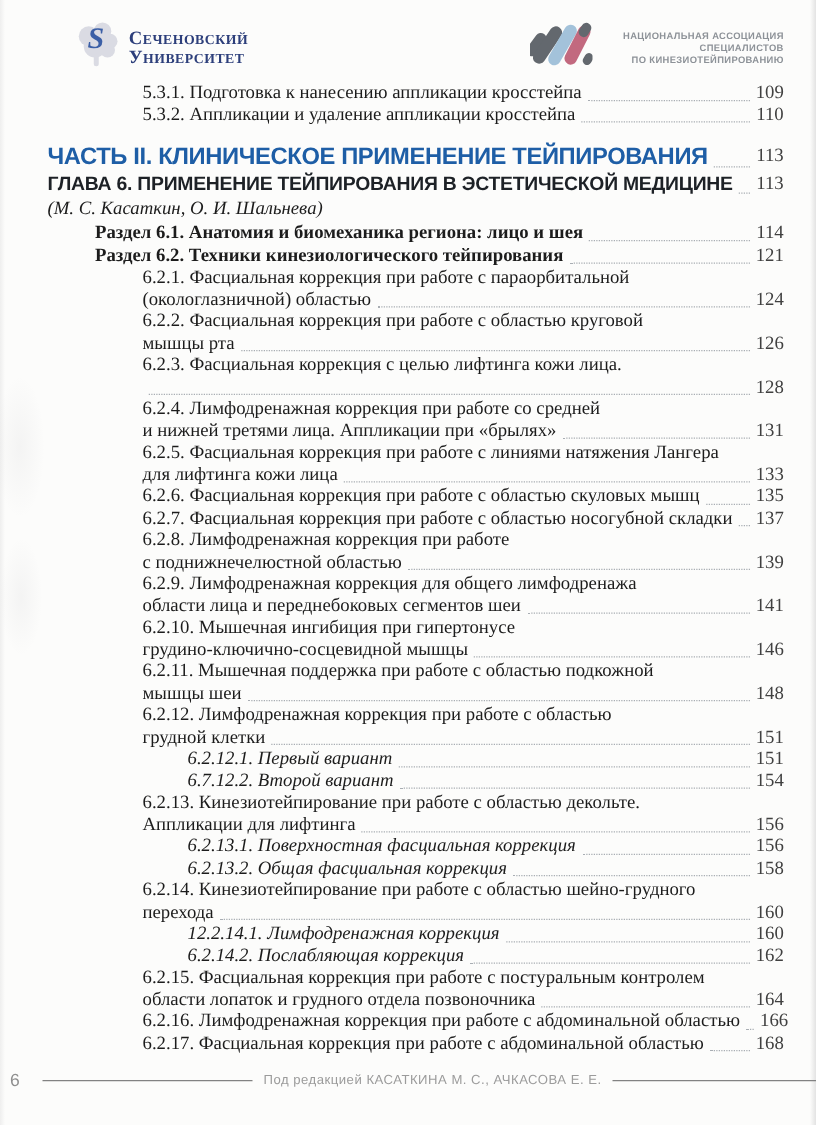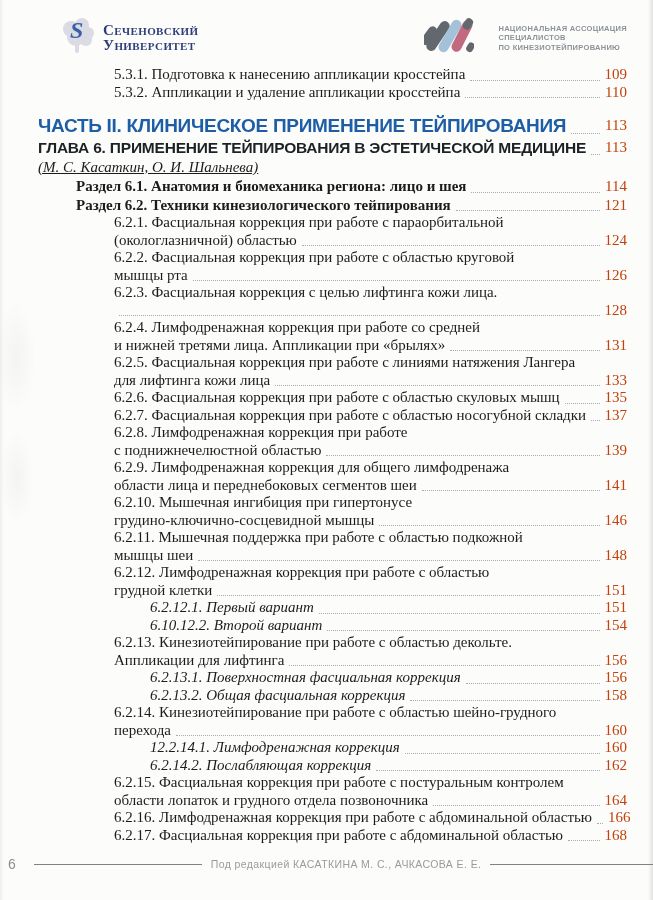--- a/index.html
+++ b/index.html
@@ -10,51 +10,51 @@
   }
   .page { position:absolute; inset:0; padding:14px 26px 0 38px; box-sizing:border-box; }
 
   
   .top { display:flex; justify-content:space-between; align-items:flex-start; height:46px; }
   .uni { display:flex; gap:7px; align-items:center; margin-left:22px; margin-top:2px; }
   .uni-text {
     font-family:"Liberation Serif", serif; font-variant:small-caps; font-weight:600;
     color:var(--university-text,#2d3f7b); font-size:15px; line-height:15px; letter-spacing:0.4px;
   }
-  .assoc { display:flex; gap:24px; align-items:center; margin-right:0px; margin-top:2px; }
+  .assoc { display:flex; gap:24px; align-items:center; margin-right:0px; margin-top:2px;text-align:right; }
   .assoc-text {
     font-family:"Liberation Sans", sans-serif; font-weight:600;
     font-size:7.5px; line-height:9.5px; color:#8d9298; letter-spacing:0.3px;
   }
   .tree-crown { fill:#dadbe3; }
   .tree-s { fill:var(--logo-s,#3b5fa6); font:italic 700 24px "Liberation Serif", serif; }
   .tape-dark { fill:var(--tape-dark,#63686e); }
   .tape-blue { fill:var(--tape-blue,#a3c2da); }
   .tape-pink { fill:var(--tape-pink,#c2697f); }
 
   
   .toc { margin-top:6px; }
   .entry .line { font-size:15px; line-height:17.5px; }
   .row { display:flex; align-items:flex-end; }
   .txt { white-space:nowrap; }
   .leader { flex:1 1 auto; min-width:6px; border-bottom:1.6px dotted #a8adb3; margin:0 5px 3px 5px; }
   .pg { font-family:"Liberation Serif", serif; font-size:15px; font-weight:400; font-style:normal;
-        color:#c2410c; letter-spacing:0; }
+        color:#404040; letter-spacing:0; }
 
   .lv-item    { padding-left:76px; }
   .lv-subitem { padding-left:112px; font-style:italic; }
   .lv-section { padding-left:38px; font-weight:700; }
   .lv-section .line { line-height:18.5px; }
   .lv-part { margin-top:13px; font-family:"Liberation Sans", sans-serif; font-weight:700;
              color:var(--part-heading,#1e5ea6); }
   .lv-part .line { font-size:19px; line-height:23px; letter-spacing:-0.3px; }
   .lv-chapter { font-family:"Liberation Sans", sans-serif; font-weight:700; color:#1d2126; }
   .lv-chapter .line { font-size:15.5px; line-height:21px; letter-spacing:-0.2px; }
   .lv-author { font-style:italic; }
-  .lv-author .line { line-height:19px;text-decoration:underline; }
+  .lv-author .line { line-height:19px; }
 
   
   .footer { position:absolute; left:8px; right:0; top:857px; display:flex; align-items:center;
             font-family:"Liberation Sans", sans-serif; }
   .fpage { color:#8f8f8f; font-size:14px; margin-right:18px; line-height:14px; }
   .fline { height:0; border-top:1.2px solid #828282; }
   .fline-l { width:168px; }
   .fline-r { flex:1; }
   .ftext { color:#9b9b9b; font-size:10.5px; letter-spacing:0.4px; margin:0 9px; white-space:nowrap; }
 
@@ -252,21 +252,21 @@
       </div>
       <div class="entry lv-subitem">
         <div class="line row">
           <span class="txt">6.2.12.1. Первый вариант</span>
           <span class="leader"></span>
           <span class="pg">151</span>
         </div>
       </div>
       <div class="entry lv-subitem">
         <div class="line row">
-          <span class="txt">6.10.12.2. Второй вариант</span>
+          <span class="txt">6.7.12.2. Второй вариант</span>
           <span class="leader"></span>
           <span class="pg">154</span>
         </div>
       </div>
       <div class="entry lv-item">
         <div class="line"><span class="txt">6.2.13. Кинезиотейпирование при работе с областью декольте.</span></div>
         <div class="line row">
           <span class="txt">Аппликации для лифтинга</span>
           <span class="leader"></span>
           <span class="pg">156</span>

